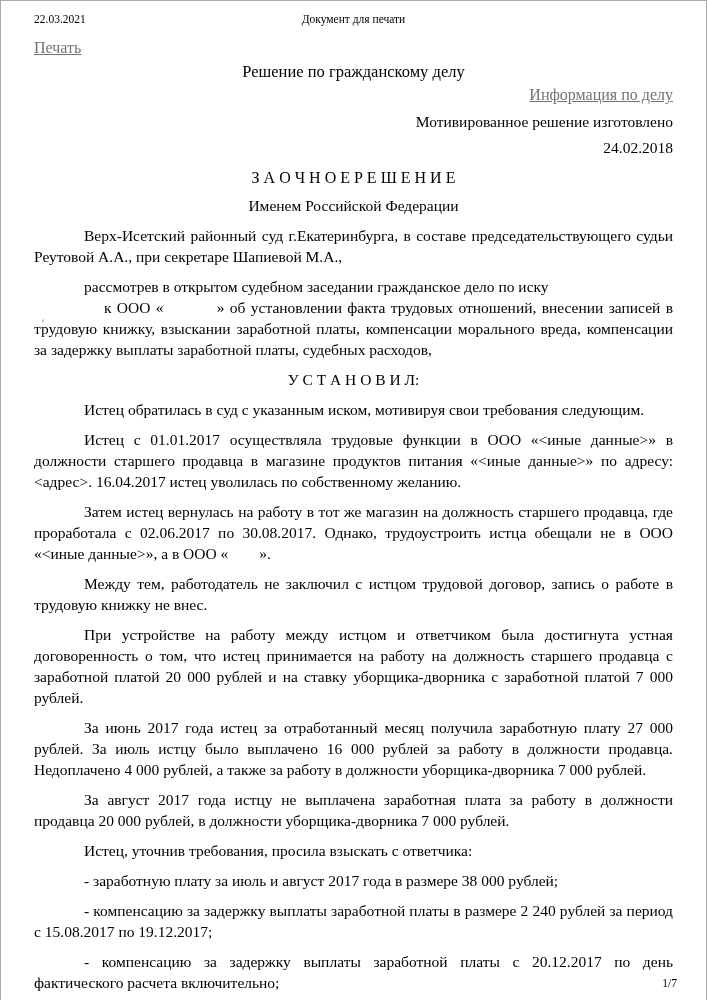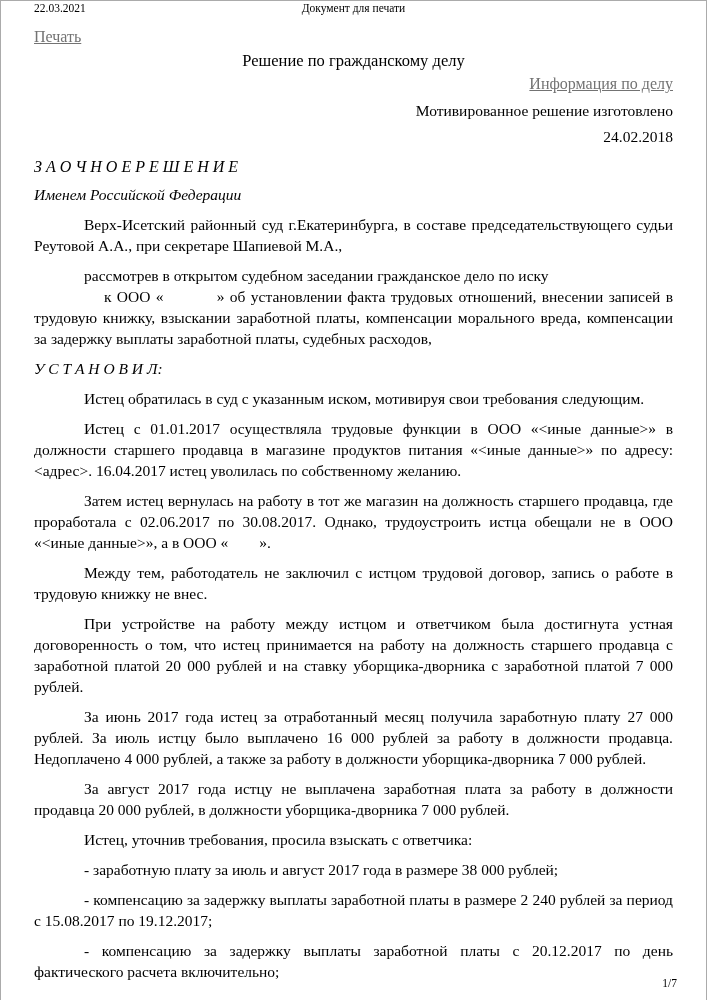--- a/index.html
+++ b/index.html
@@ -9,21 +9,21 @@
   }
   .page {
     position: relative;
     box-sizing: border-box;
     width: 707px;
     height: 1000px;
     background: #ffffff;
     border-top: 1px solid #ababab;
     border-left: 1px solid #ababab;
     border-right: 1px solid #ababab;
-    padding: 0 33px 0 33px;
+    padding: 11px 33px 0 33px;
     font-family: "Liberation Serif", "DejaVu Serif", serif;
     color: #000000;
     overflow: hidden;
   }
   
   .meta-row {
     position: relative;
     height: 14px;
     font-size: 11.5px;
     line-height: 14px;
@@ -50,24 +50,24 @@
   .right-row {
     text-align: right;
     font-size: 15.5px;
     line-height: 20px;
   }
   .info-link-row { margin-top: 3px; font-size: 16px; }
   .motivated-row { margin-top: 7px; }
   .motivated-date-row { margin-top: 6px; }
 
   .center-heading {
+    text-align: center;
     font-size: 15.5px;
     line-height: 20px;
     margin-top: 8px;
-    font-style: italic;
   }
   .verdict-heading { margin-top: 10px; font-size: 16px; }
   .in-name { margin-top: 8px; }
 
   .para {
     margin: 9px 0 0 0;
     font-size: 15.5px;
     line-height: 21px;
     text-align: justify;
     text-indent: 50px;

